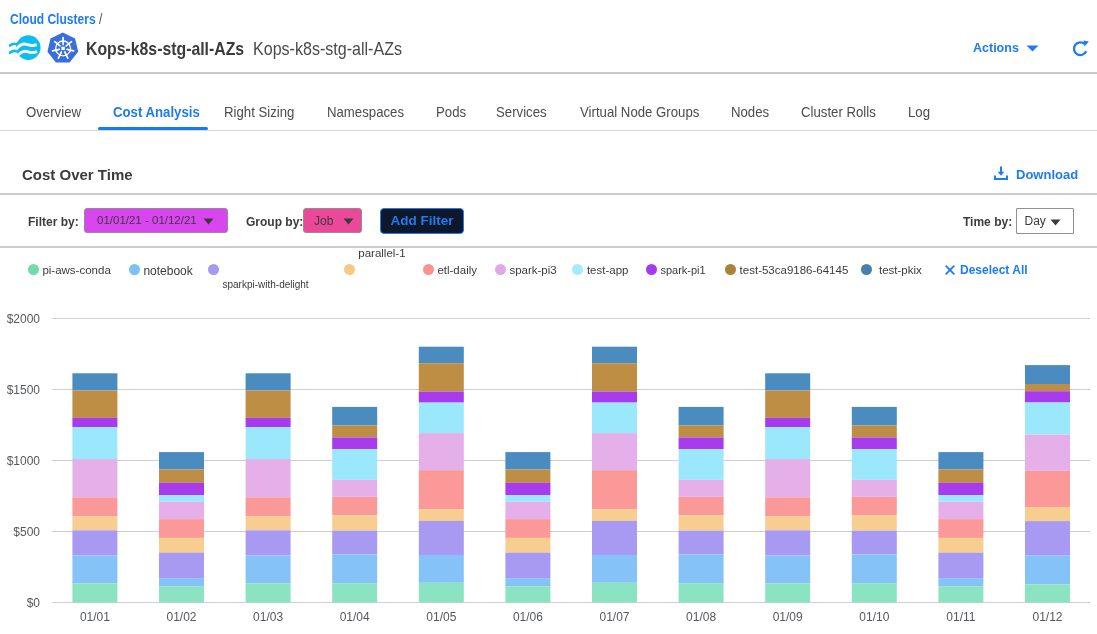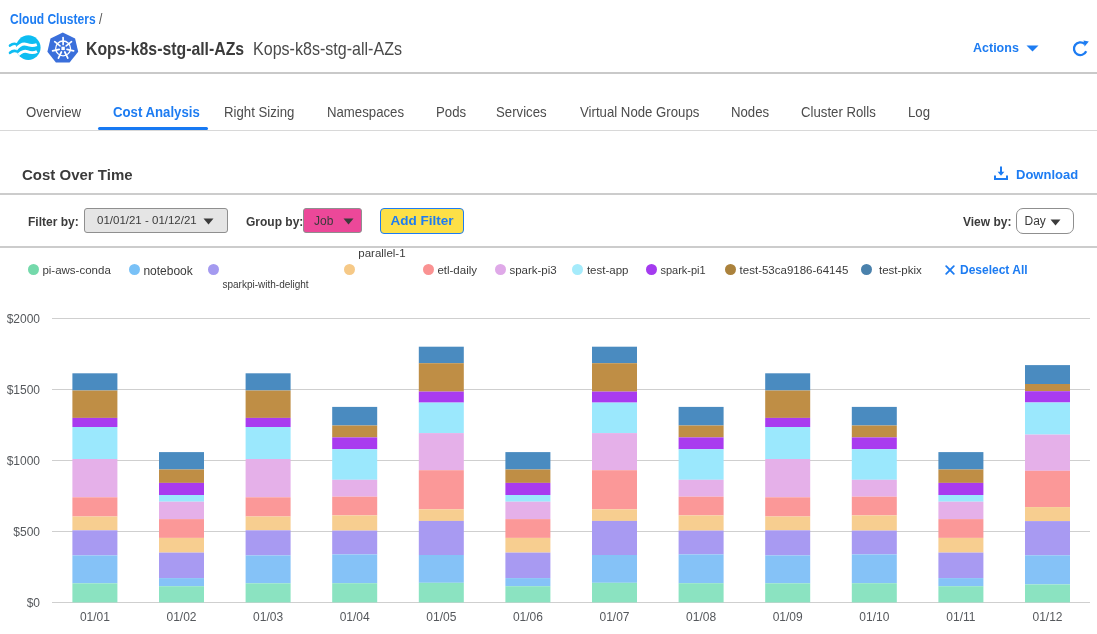--- a/index.html
+++ b/index.html
@@ -79,38 +79,38 @@
       <path d="M2 9.5 V13 H14 V9.5" stroke-width="2"></path>
       <line x1="8" y1="0.5" x2="8" y2="7.5" stroke-width="2"></line>
     </g>
     <polygon points="4.6,5.8 11.4,5.8 8,9.8" fill="#1d7cf2"></polygon>
   </svg>
   <div class="abs" style="left:1016px; top:167px; font-size:13px; font-weight:700; color:#1d7cf2;">Download</div>
 
   <div class="abs" style="left:0; top:193px; width:1097px; height:2px; background:#cccccc;"></div>
 
   <div class="abs" style="left:28px; top:215px; font-size:12px; font-weight:700; color:#3b3b3b;">Filter by:</div>
-  <div class="abs" style="left:84px; top:207.5px; width:144px; height:25px; border:1px solid #8f8f8f; border-radius:3px; background:#e5e5e5;">
+  <div class="abs" style="left:84px; top:207.5px; width:144px; height:25px; border:1px solid #8f8f8f; border-radius:3px; background:#d946ef;">
     <span class="abs" style="left:12px; top:5.5px; font-size:11.5px; color:#3b3b3b;">01/01/21 - 01/12/21</span>
     <svg class="abs" style="right:13px; top:9.5px;" width="11" height="7" viewBox="0 0 11 7">
       <polygon points="0.5,0.5 10.5,0.5 5.5,6.5" fill="#3b3b3b"></polygon>
     </svg>
   </div>
   <div class="abs" style="left:246px; top:215px; font-size:12px; font-weight:700; color:#3b3b3b;">Group by:</div>
   <div class="abs" style="left:303px; top:207.5px; width:59px; height:25px; border:1px solid #8f8f8f; border-radius:3px; background:#ec4899;">
     <span class="abs" style="left:10px; top:5px; font-size:12px; color:#3b3b3b;">Job</span>
     <svg class="abs" style="right:7px; top:9.5px;" width="11" height="7" viewBox="0 0 11 7">
       <polygon points="0.5,0.5 10.5,0.5 5.5,6.5" fill="#3b3b3b"></polygon>
     </svg>
   </div>
-  <div class="abs" style="left:380px; top:207.5px; width:84px; height:26px; border:1px solid #1d7cf2; border-radius:4px; background:#fde047; text-align:center;">
+  <div class="abs" style="left:380px; top:207.5px; width:84px; height:26px; border:1px solid #1d7cf2; border-radius:4px; background:#0f172a; text-align:center;">
     <span style="font-size:13.5px; font-weight:700; color:#1d7cf2; line-height:24px;">Add Filter</span>
   </div>
-  <div class="abs" style="left:963px; top:215px; font-size:12px; font-weight:700; color:#3b3b3b;">View by:</div>
-  <div class="abs" style="left:1015.5px; top:207.5px; width:58px; height:26px; border:1px solid #8f8f8f; border-radius:7px; background:#fff;">
+  <div class="abs" style="left:963px; top:215px; font-size:12px; font-weight:700; color:#3b3b3b;">Time by:</div>
+  <div class="abs" style="left:1015.5px; top:207.5px; width:58px; height:26px; border:1px solid #8f8f8f; border-radius:1px; background:#fff;">
     <span class="abs" style="left:8px; top:5.5px; font-size:12px; color:#3b3b3b;">Day</span>
     <svg class="abs" style="right:12px; top:10px;" width="11" height="7" viewBox="0 0 11 7">
       <polygon points="0.5,0.5 10.5,0.5 5.5,6.5" fill="#3b3b3b"></polygon>
     </svg>
   </div>
 
   <div class="abs" style="left:0; top:246px; width:1097px; height:2px; background:#cccccc;"></div>
 
   <div id="legend">
     <div class="abs" style="left:28px; top:264px; width:11px; height:11px; border-radius:50%; background:#74d9ab;"></div>

